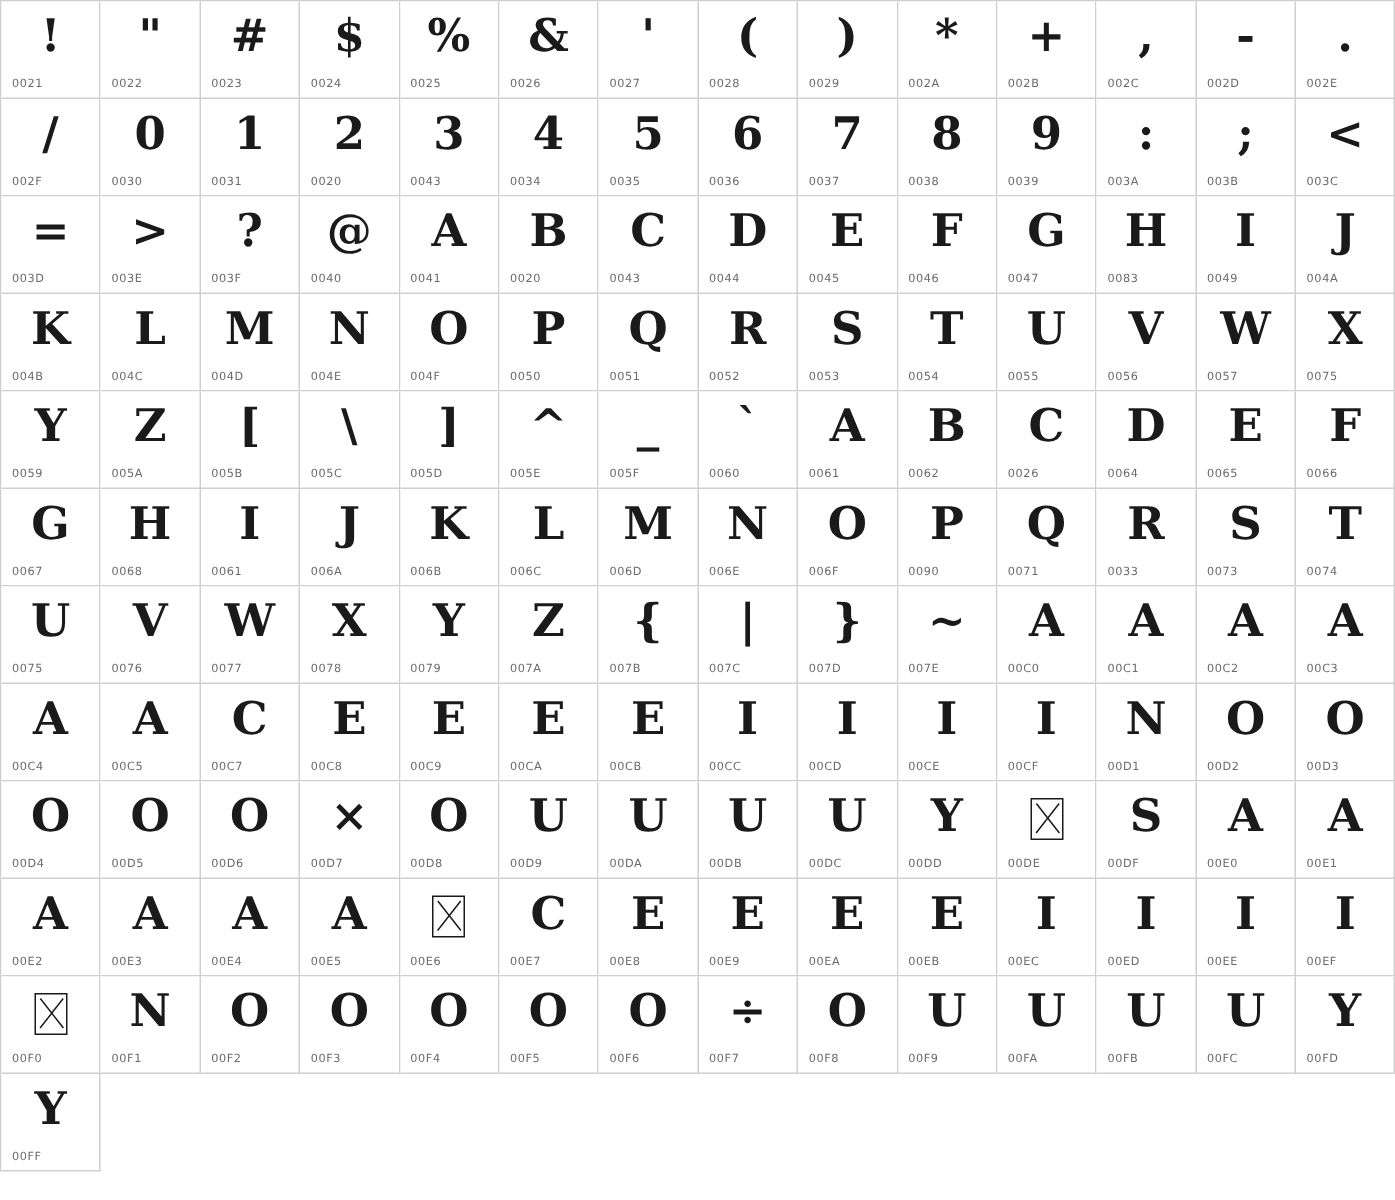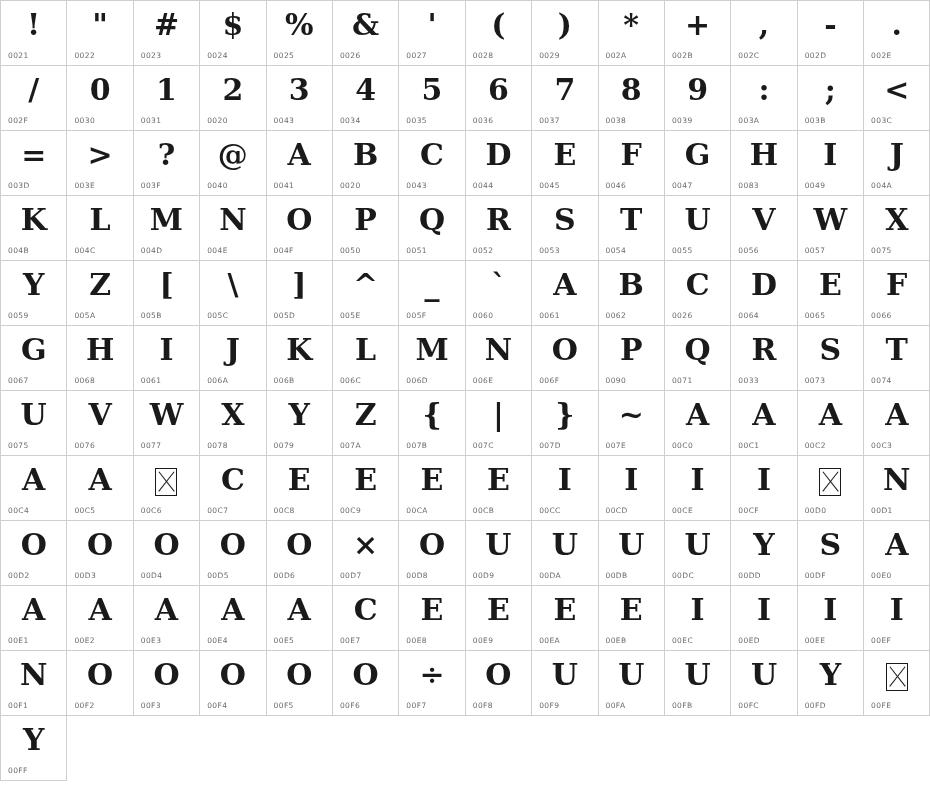--- a/index.html
+++ b/index.html
@@ -479,24 +479,20 @@
     </div>
     <div class="cell">
       <div class="glyph">A</div>
       <div class="code">00C4</div>
     </div>
     <div class="cell">
       <div class="glyph">A</div>
       <div class="code">00C5</div>
     </div>
     <div class="cell">
-      <div class="glyph"><span class="notdef"></span></div>
-      <div class="code">00C6</div>
-    </div>
-    <div class="cell">
       <div class="glyph">C</div>
       <div class="code">00C7</div>
     </div>
     <div class="cell">
       <div class="glyph">E</div>
       <div class="code">00C8</div>
     </div>
     <div class="cell">
       <div class="glyph">E</div>
       <div class="code">00C9</div>
@@ -519,24 +515,20 @@
     </div>
     <div class="cell">
       <div class="glyph">I</div>
       <div class="code">00CE</div>
     </div>
     <div class="cell">
       <div class="glyph">I</div>
       <div class="code">00CF</div>
     </div>
     <div class="cell">
-      <div class="glyph"><span class="notdef"></span></div>
-      <div class="code">00D0</div>
-    </div>
-    <div class="cell">
       <div class="glyph">N</div>
       <div class="code">00D1</div>
     </div>
     <div class="cell">
       <div class="glyph">O</div>
       <div class="code">00D2</div>
     </div>
     <div class="cell">
       <div class="glyph">O</div>
       <div class="code">00D3</div>
@@ -575,20 +567,24 @@
     </div>
     <div class="cell">
       <div class="glyph">U</div>
       <div class="code">00DC</div>
     </div>
     <div class="cell">
       <div class="glyph">Y</div>
       <div class="code">00DD</div>
     </div>
     <div class="cell">
+      <div class="glyph"><span class="notdef"></span></div>
+      <div class="code">00DE</div>
+    </div>
+    <div class="cell">
       <div class="glyph">S</div>
       <div class="code">00DF</div>
     </div>
     <div class="cell">
       <div class="glyph">A</div>
       <div class="code">00E0</div>
     </div>
     <div class="cell">
       <div class="glyph">A</div>
       <div class="code">00E1</div>
@@ -603,20 +599,24 @@
     </div>
     <div class="cell">
       <div class="glyph">A</div>
       <div class="code">00E4</div>
     </div>
     <div class="cell">
       <div class="glyph">A</div>
       <div class="code">00E5</div>
     </div>
     <div class="cell">
+      <div class="glyph"><span class="notdef"></span></div>
+      <div class="code">00E6</div>
+    </div>
+    <div class="cell">
       <div class="glyph">C</div>
       <div class="code">00E7</div>
     </div>
     <div class="cell">
       <div class="glyph">E</div>
       <div class="code">00E8</div>
     </div>
     <div class="cell">
       <div class="glyph">E</div>
       <div class="code">00E9</div>
@@ -639,20 +639,24 @@
     </div>
     <div class="cell">
       <div class="glyph">I</div>
       <div class="code">00EE</div>
     </div>
     <div class="cell">
       <div class="glyph">I</div>
       <div class="code">00EF</div>
     </div>
     <div class="cell">
+      <div class="glyph"><span class="notdef"></span></div>
+      <div class="code">00F0</div>
+    </div>
+    <div class="cell">
       <div class="glyph">N</div>
       <div class="code">00F1</div>
     </div>
     <div class="cell">
       <div class="glyph">O</div>
       <div class="code">00F2</div>
     </div>
     <div class="cell">
       <div class="glyph">O</div>
       <div class="code">00F3</div>
@@ -689,24 +693,20 @@
       <div class="glyph">U</div>
       <div class="code">00FB</div>
     </div>
     <div class="cell">
       <div class="glyph">U</div>
       <div class="code">00FC</div>
     </div>
     <div class="cell">
       <div class="glyph">Y</div>
       <div class="code">00FD</div>
-    </div>
-    <div class="cell">
-      <div class="glyph"><span class="notdef"></span></div>
-      <div class="code">00FE</div>
     </div>
     <div class="cell">
       <div class="glyph">Y</div>
       <div class="code">00FF</div>
     </div>
     <div class="cell empty"></div>
     <div class="cell empty"></div>
     <div class="cell empty"></div>
     <div class="cell empty"></div>
     <div class="cell empty"></div>

